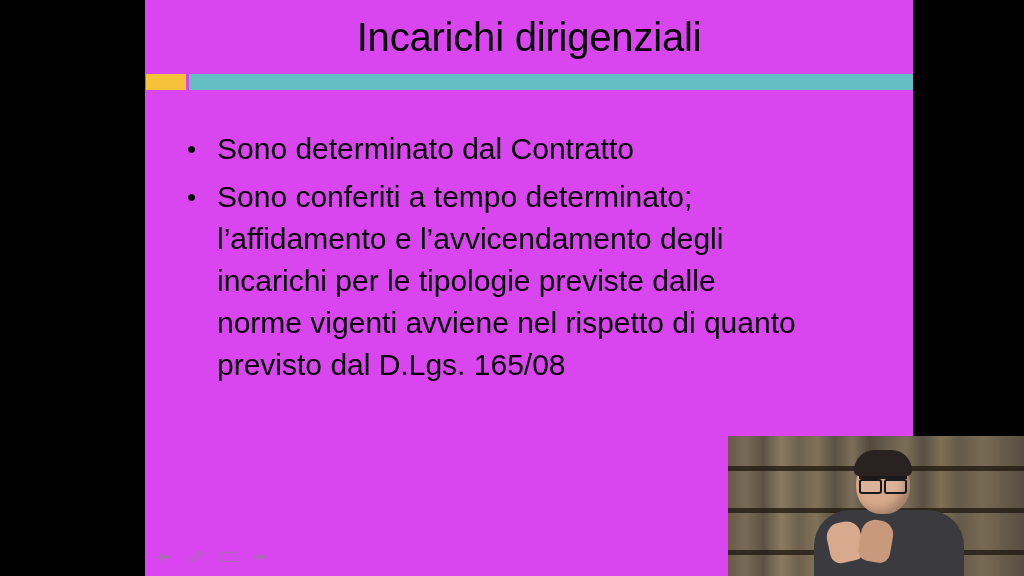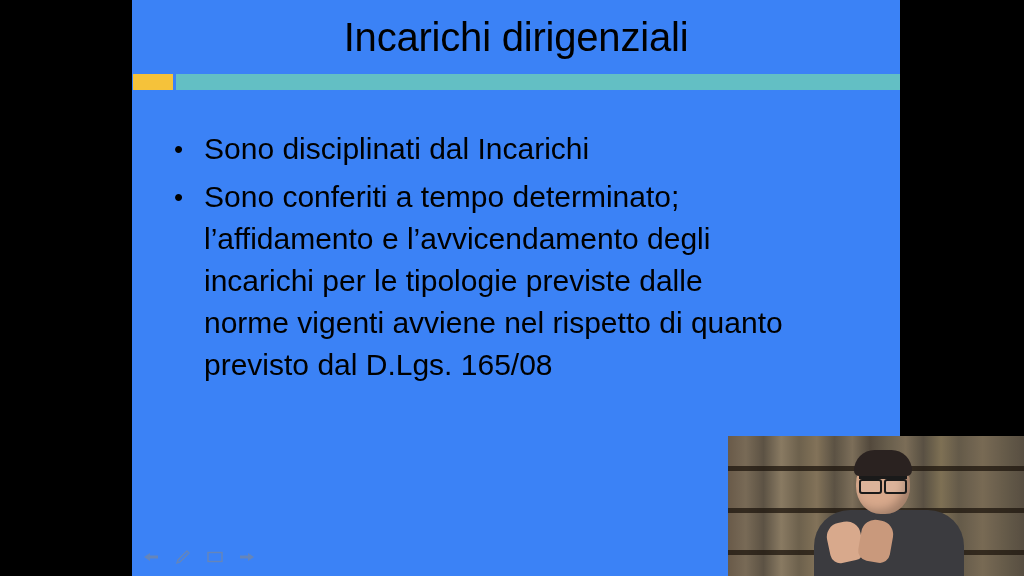--- a/index.html
+++ b/index.html
@@ -15,25 +15,25 @@
   }
   #stage {
     position: relative;
     width: 1024px;
     height: 576px;
     background: #000;
   }
   
   #slide {
     position: absolute;
-    left: 132px;
+    left: 145px;
     top: 0px;
     width: 768px;
     height: 576px;
-    background: #3b82f6;
+    background: #d946ef;
     overflow: hidden;
   }
   #slide-title {
     position: absolute;
     left: 0;
     top: 14px;
     width: 768px;
     text-align: center;
     font-size: 40px;
     line-height: 46px;
@@ -222,21 +222,21 @@
 
     <div id="accent-row">
       <div id="accent-orange"></div>
       <div id="accent-teal"></div>
     </div>
 
     <div id="bullets">
 
       <div class="bullet">
         <span class="bullet-dot">•</span>
-        <span class="bullet-text">Sono disciplinati dal Incarichi</span>
+        <span class="bullet-text">Sono determinato dal Contratto</span>
       </div>
 
       <div class="bullet">
         <span class="bullet-dot">•</span>
         <span class="bullet-text">Sono conferiti a tempo determinato;
 l’affidamento e l’avvicendamento degli
 incarichi per le tipologie previste dalle
 norme vigenti avviene nel rispetto di quanto
 previsto dal D.Lgs. 165/08</span>
       </div>

